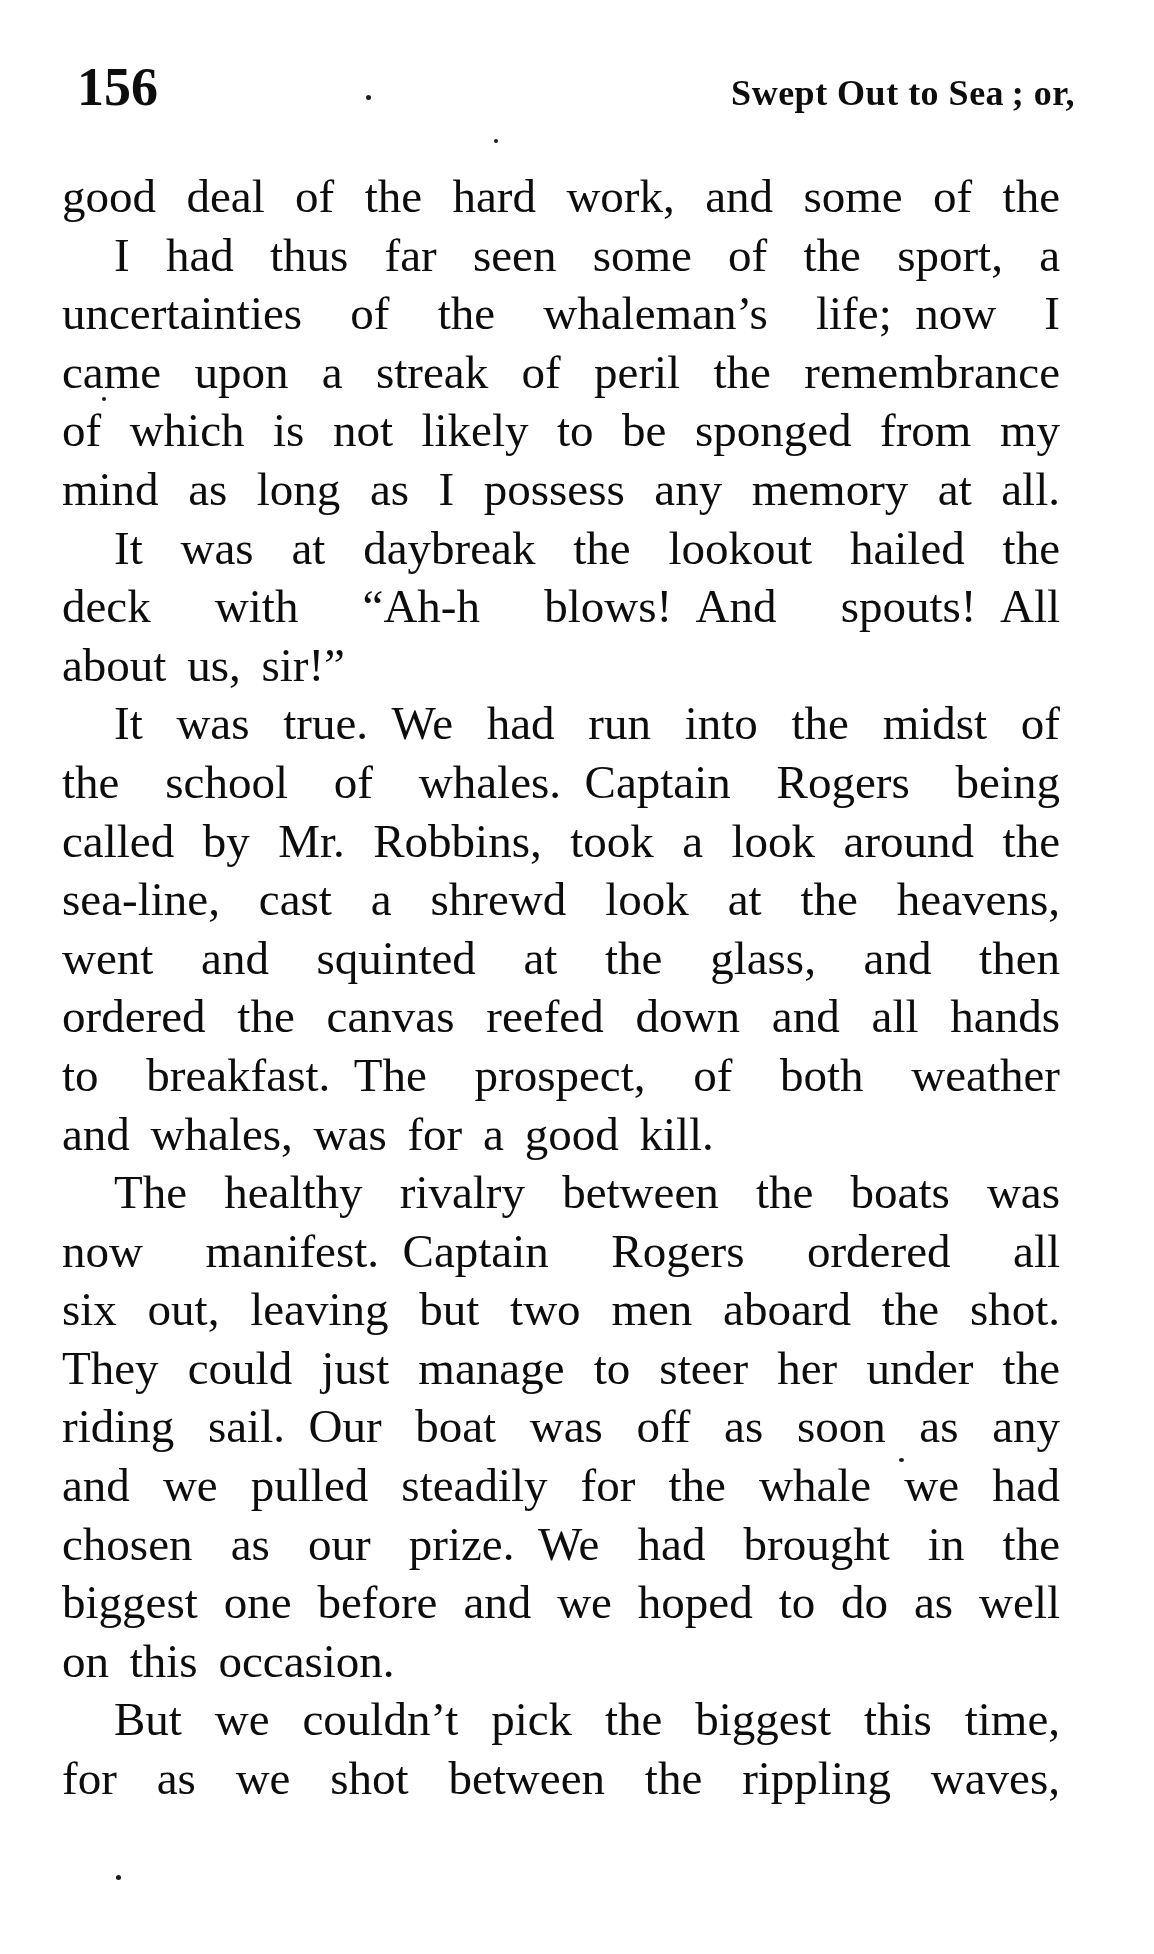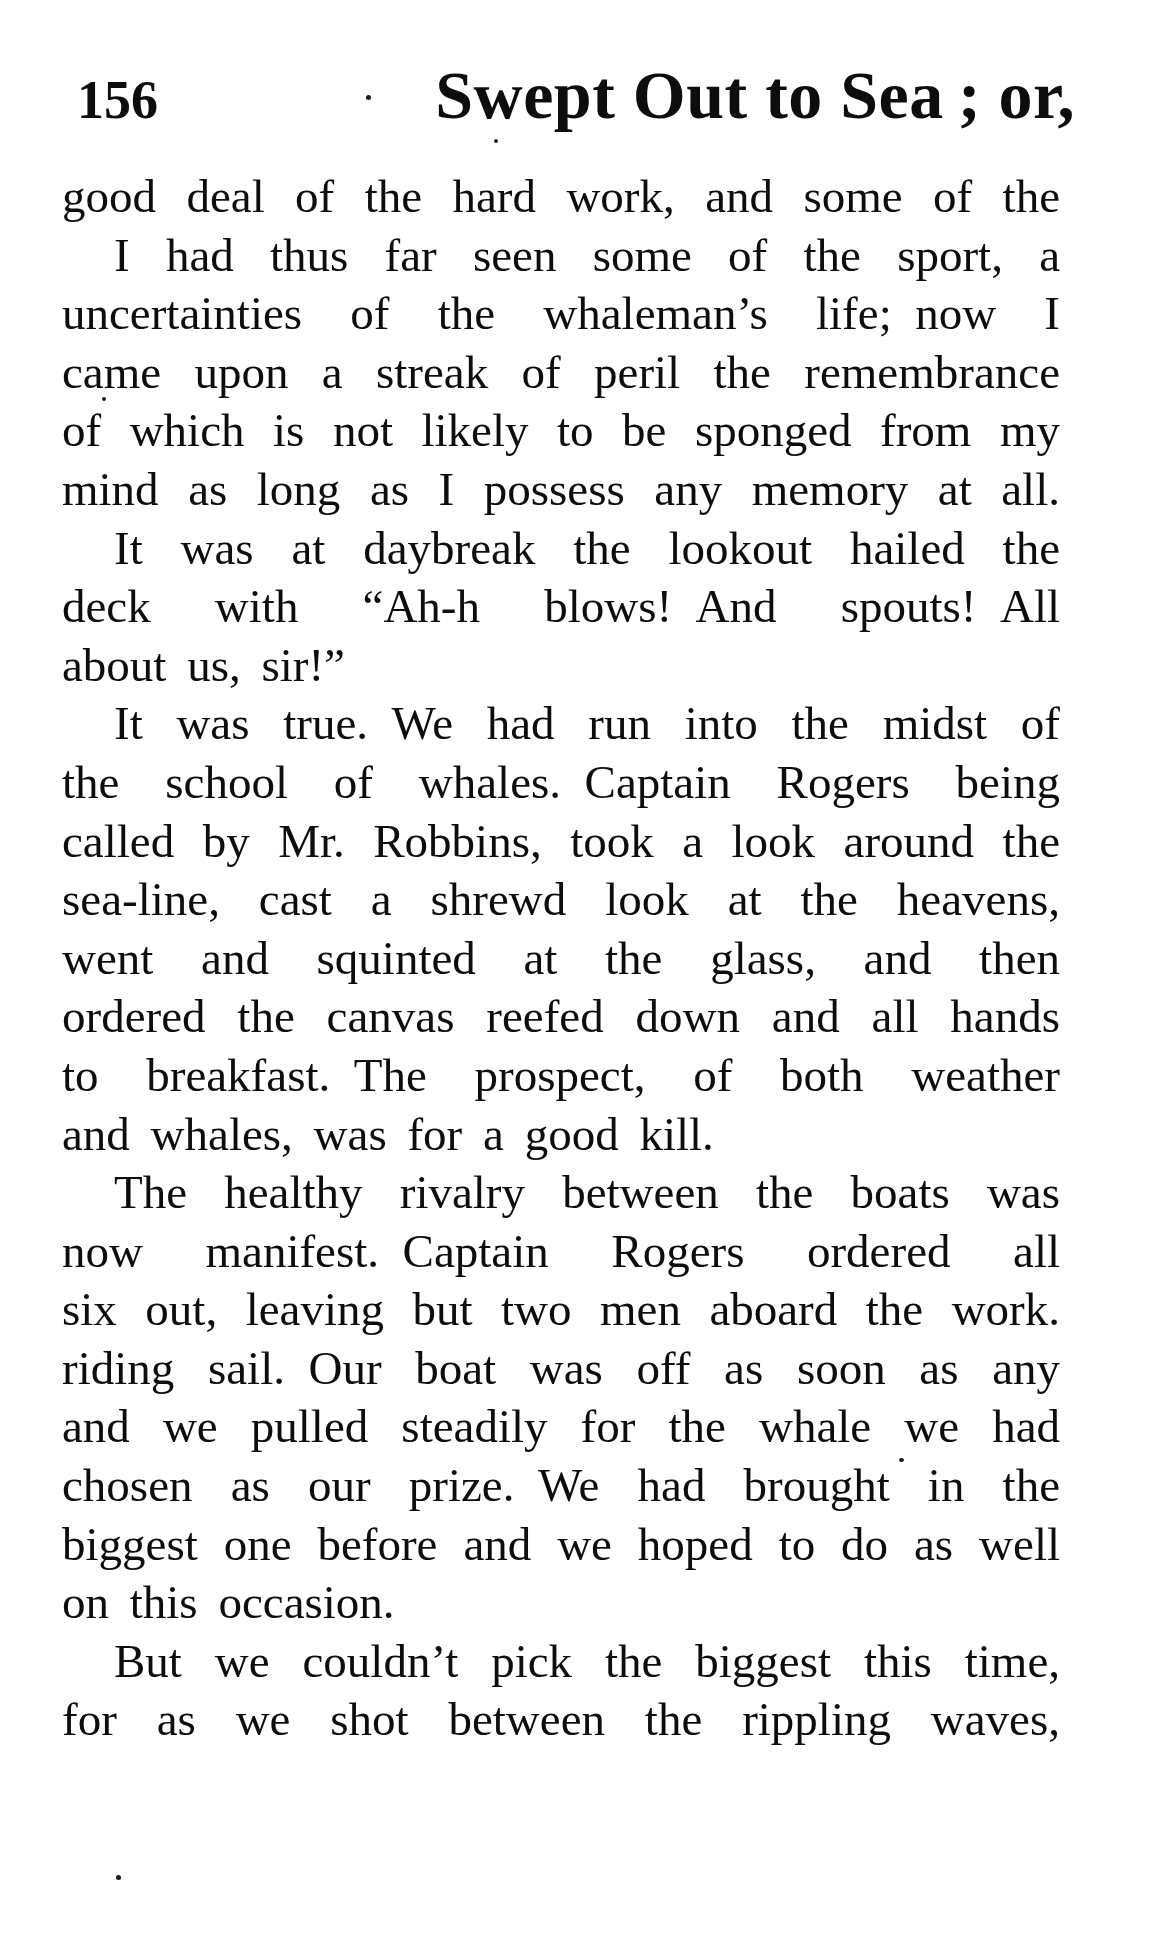--- a/index.html
+++ b/index.html
@@ -11,21 +11,21 @@
     color:var(--ink);
     font-family:"Liberation Serif","DejaVu Serif",serif;
     overflow:hidden;
   }
   .head {
     position:absolute; left:77px; top:56px; width:998px;
     display:flex; justify-content:space-between; align-items:baseline;
     font-weight:bold; white-space:nowrap;
   }
   .pagenum { font-size:54px; }
-  .title   { font-size:68px; letter-spacing:0.5px; }
+  .title   { font-size:36px; letter-spacing:0.5px; }
   .body {
     position:absolute; left:62px; top:167px; width:998px;
     font-size:47px; line-height:58.6px;
   }
   .body p { margin:0; }
   .ln  { text-align:justify; text-align-last:justify; word-spacing:1px; }
   .ln.ind { padding-left:52px; }
   .ln.end { text-align:center; text-align-last:left; word-spacing:9px; }
   .speck { position:absolute; background:#1c1c1c; border-radius:50%; }
 </style>
@@ -59,21 +59,22 @@
       <span class="ln" style="display:block">called by Mr. Robbins, took a look around the</span>
       <span class="ln" style="display:block">sea-line, cast a shrewd look at the heavens,</span>
       <span class="ln" style="display:block">went and squinted at the glass, and then</span>
       <span class="ln" style="display:block">ordered the canvas reefed down and all hands</span>
       <span class="ln" style="display:block">to breakfast. The prospect, of both weather</span>
       <span class="ln end" style="display:block">and whales, was for a good kill.</span>
     </p>
     <p>
       <span class="ln ind" style="display:block">The healthy rivalry between the boats was</span>
       <span class="ln" style="display:block">now manifest. Captain Rogers ordered all</span>
-      <span class="ln" style="display:block">six out, leaving but two men aboard the work.</span>
+      <span class="ln" style="display:block">six out, leaving but two men aboard the shot.</span>
+      <span class="ln" style="display:block">They could just manage to steer her under the</span>
       <span class="ln" style="display:block">riding sail. Our boat was off as soon as any</span>
       <span class="ln" style="display:block">and we pulled steadily for the whale we had</span>
       <span class="ln" style="display:block">chosen as our prize. We had brought in the</span>
       <span class="ln" style="display:block">biggest one before and we hoped to do as well</span>
       <span class="ln end" style="display:block">on this occasion.</span>
     </p>
     <p>
       <span class="ln ind" style="display:block">But we couldn’t pick the biggest this time,</span>
       <span class="ln" style="display:block">for as we shot between the rippling waves,</span>
     </p>

